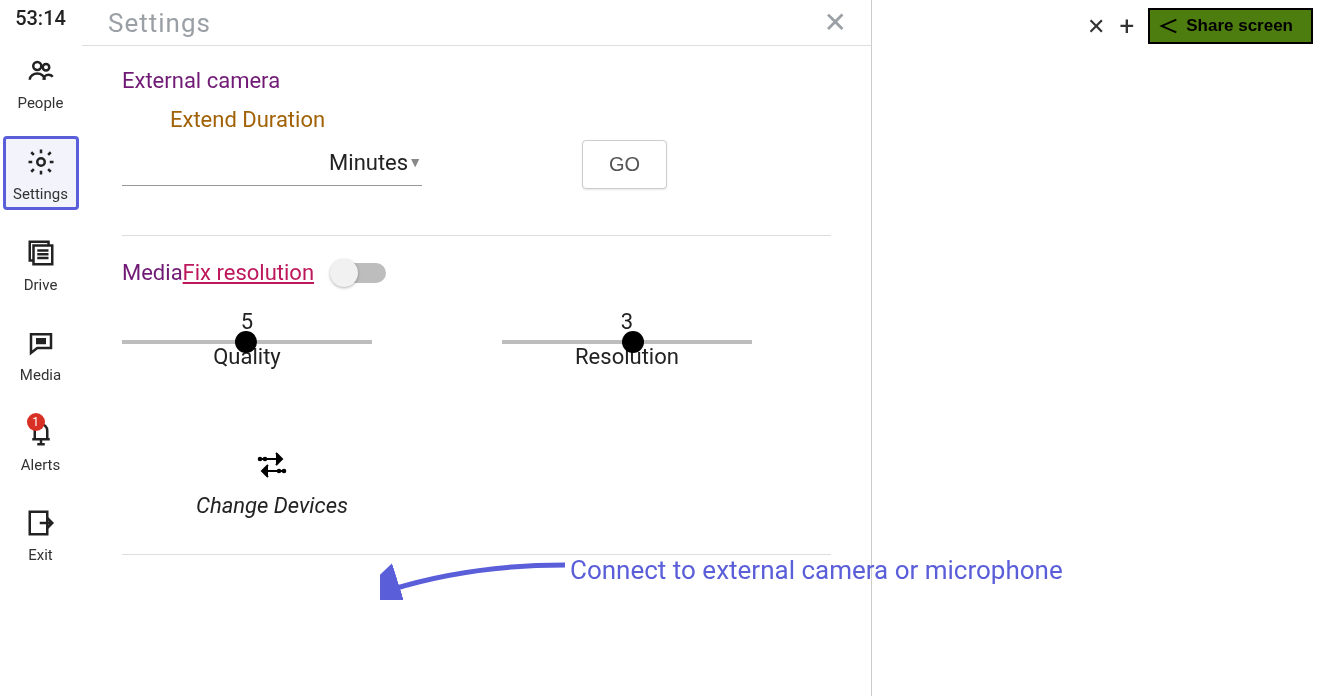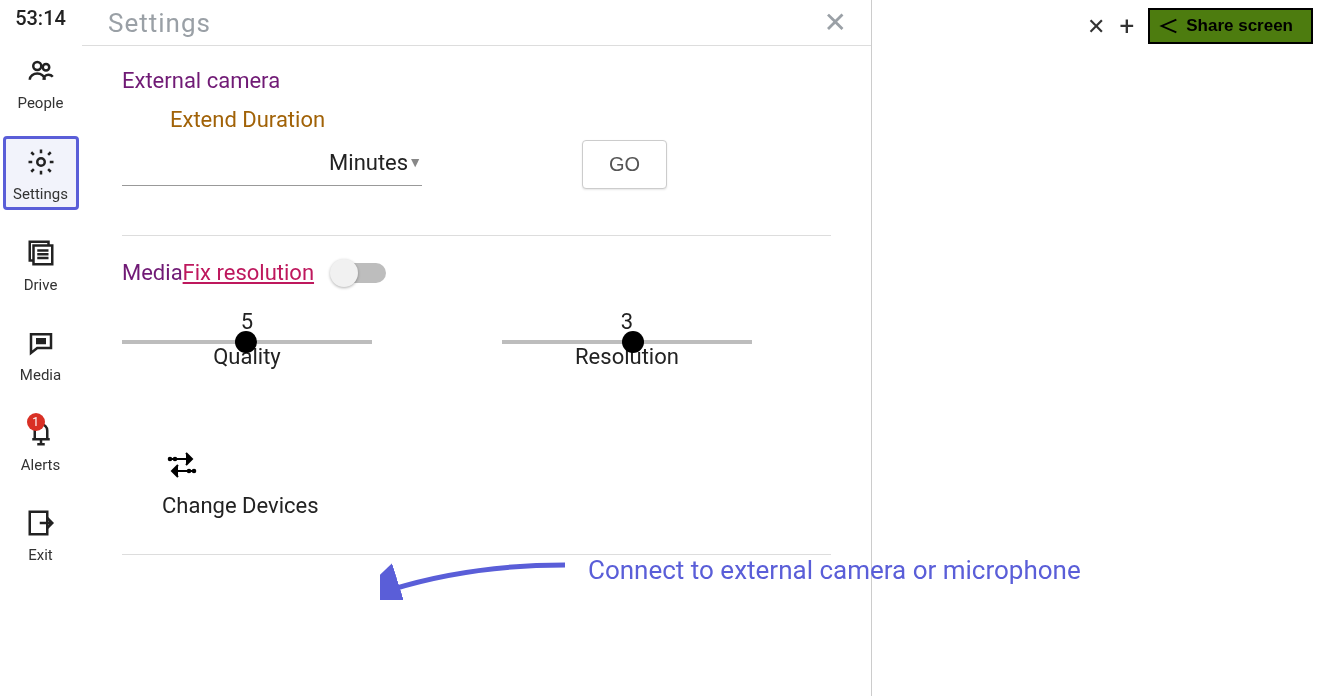--- a/index.html
+++ b/index.html
@@ -190,23 +190,24 @@
   }
   .slider-label {
     margin-top: 0;
     font-size: 22px;
   }
   .change-devices {
     margin-top: 80px;
     margin-left: 40px;
     display: flex;
     flex-direction: column;
-    align-items: flex-start;
+    align-items: center;
     width: 220px;
     cursor: pointer;
+    font-style: italic;
   }
   .change-devices .cd-label {
     font-size: 22px;
     margin-top: 10px;
   }
   .divider2 {
     border: none;
     border-top: 1px solid #ddd;
     margin-top: 36px;
   }
@@ -246,21 +247,20 @@
   }
   .share-btn svg { width: 22px; height: 18px; }
   .annotation {
     position: absolute;
     top: 540px;
     left: 380px;
     width: 900px;
     display: flex;
     align-items: center;
     pointer-events: none;
-    gap: 18px;
   }
   .ann-text {
     font-size: 26px;
     color: #5a5ed8;
     white-space: nowrap;
   }
 </style>
 </head>
 <body>
 

